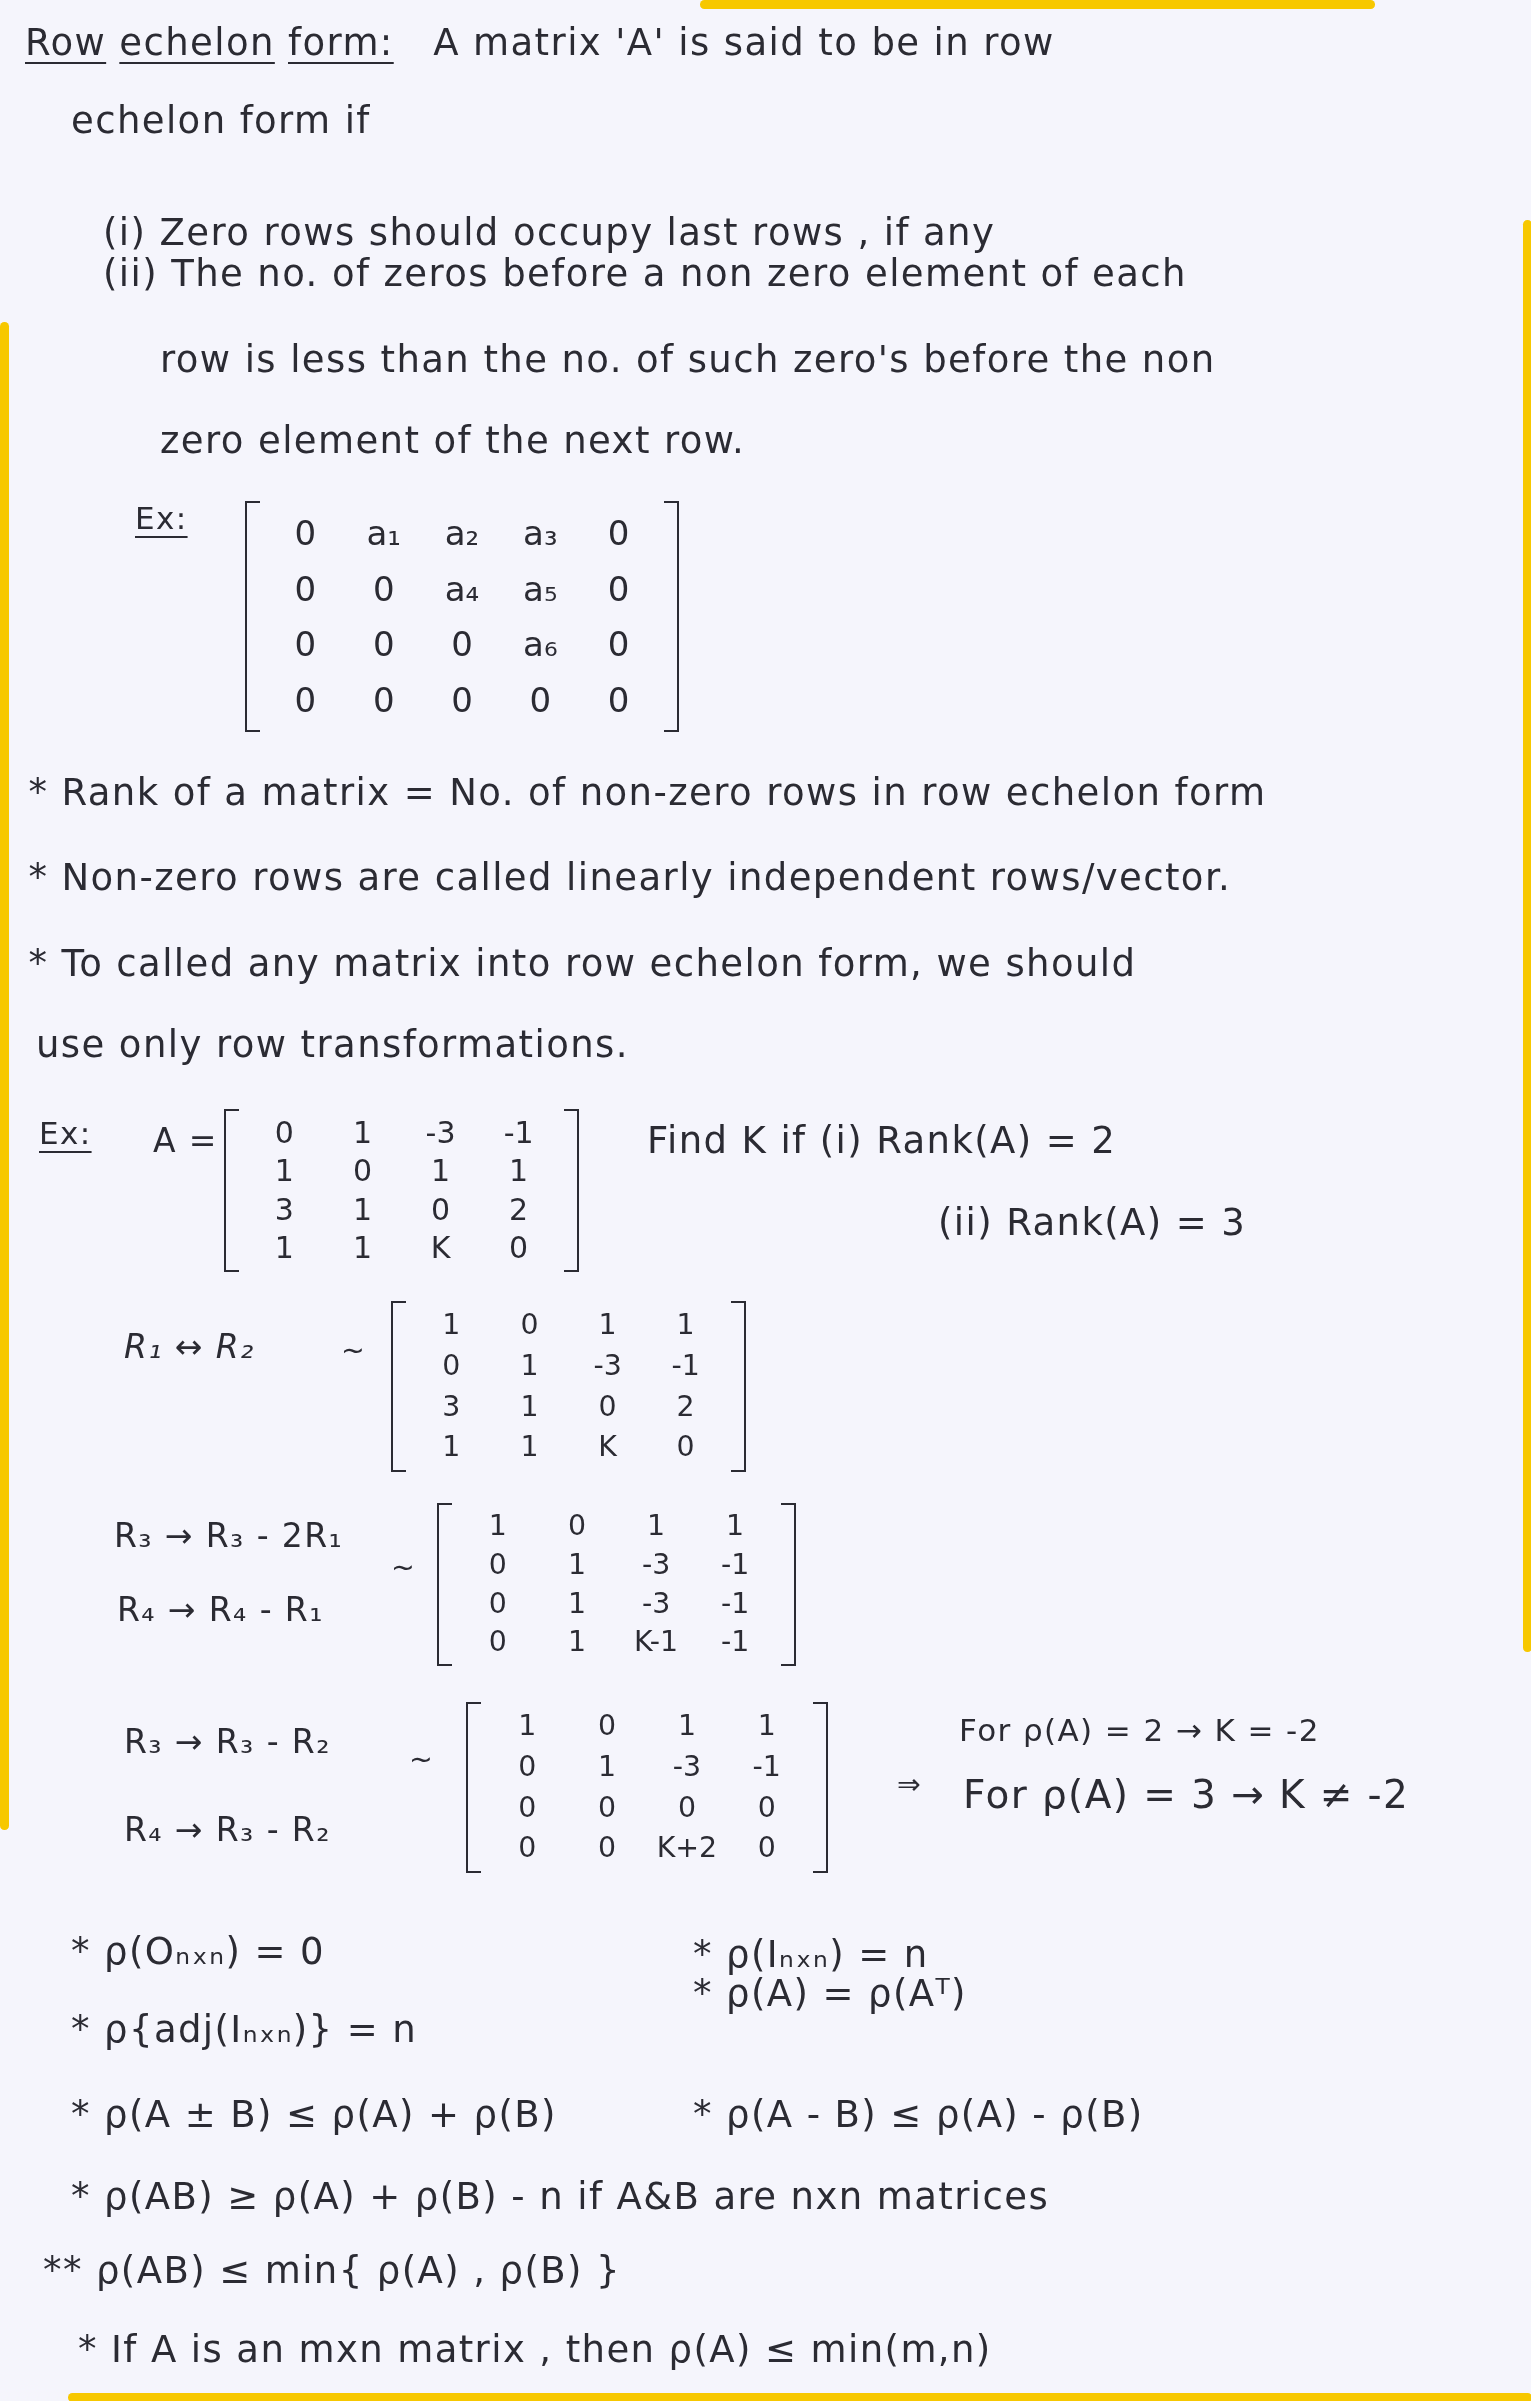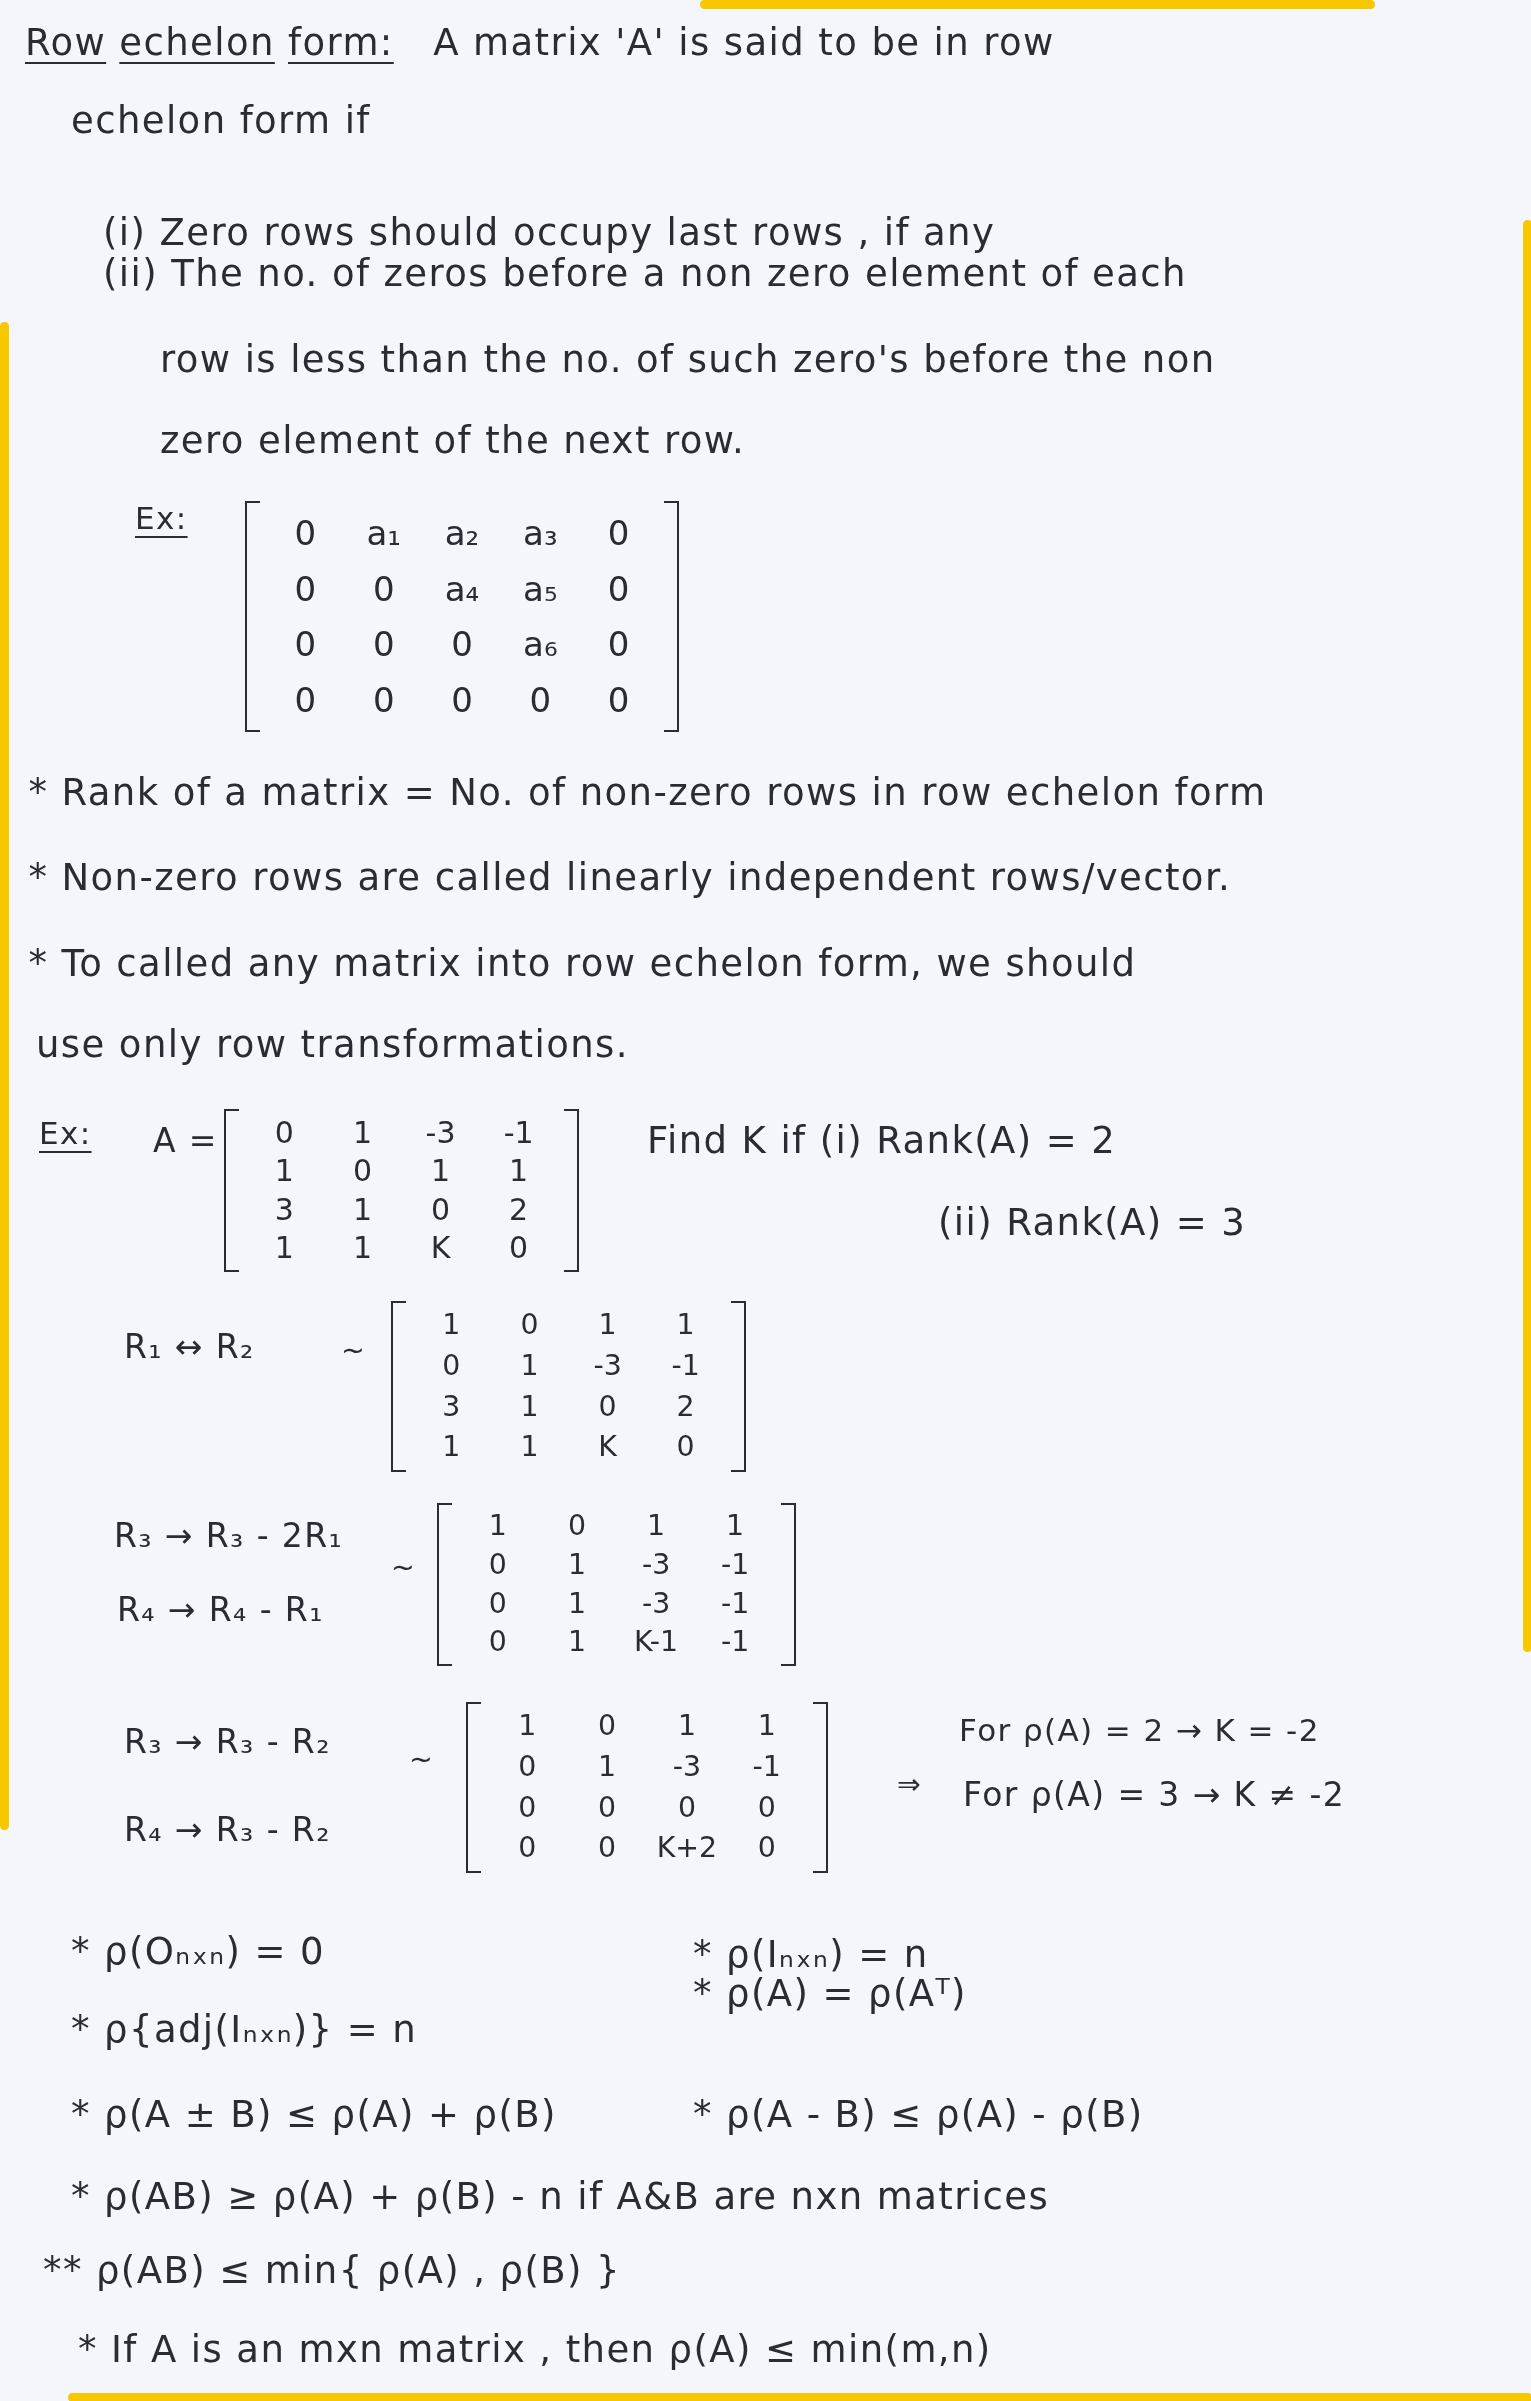--- a/index.html
+++ b/index.html
@@ -97,21 +97,21 @@
     <span class="cell">2</span>
     <span class="cell">1</span>
     <span class="cell">1</span>
     <span class="cell">K</span>
     <span class="cell">0</span>
   </div>
 </div>
 <div class="t" style="left:647px; top:1119px;">Find K if (i) Rank(A) = 2</div>
 <div class="t" style="left:938px; top:1201px;">(ii) Rank(A) = 3</div>
 
-<div class="t" style="left:124px; top:1325px; font-size:33px;">R₁ ↔ R₂</div>
+<div class="t" style="left:124px; top:1325px; font-size:33px;font-style:italic;">R₁ ↔ R₂</div>
 <div class="t" style="left:341px; top:1329px; font-size:28.4px;">~</div>
 <div class="mx" style="left:391px; top:1301px; width:355px; height:171px;">
   <div class="bracket-l"></div>
   <div class="bracket-r"></div>
   <div class="grid" style="grid-template-columns: repeat(4, 1fr); grid-template-rows: repeat(4, 1fr); font-size:28.4px;">
     <span class="cell">1</span>
     <span class="cell">0</span>
     <span class="cell">1</span>
     <span class="cell">1</span>
     <span class="cell">0</span>
@@ -176,21 +176,21 @@
     <span class="cell">0</span>
     <span class="cell">0</span>
     <span class="cell">0</span>
     <span class="cell">K+2</span>
     <span class="cell">0</span>
   </div>
 </div>
 
 <div class="t" style="left:959px; top:1709px; font-size:31px;">For ρ(A) = 2  →  K = -2</div>
 <div class="t" style="left:897px; top:1763px; font-size:28.4px;">⇒</div>
-<div class="t" style="left:963px; top:1773px; font-size:33px;">For ρ(A) = 3  →  K ≠ -2</div>
+<div class="t" style="left:963px; top:1773px; font-size:39px;">For ρ(A) = 3  →  K ≠ -2</div>
 
 <div class="t" style="left:71px; top:1930px;">* ρ(Oₙₓₙ) = 0</div>
 <div class="t" style="left:693px; top:1933px;">* ρ(Iₙₓₙ) = n</div>
 <div class="t" style="left:71px; top:2008px;">* ρ{adj(Iₙₓₙ)} = n</div>
 <div class="t" style="left:693px; top:1972px;">* ρ(A) = ρ(Aᵀ)</div>
 <div class="t" style="left:71px; top:2093px;">* ρ(A ± B) ≤ ρ(A) + ρ(B)</div>
 <div class="t" style="left:693px; top:2093px;">* ρ(A - B) ≤ ρ(A) - ρ(B)</div>
 <div class="t" style="left:71px; top:2175px;">* ρ(AB) ≥ ρ(A) + ρ(B) - n   if A&amp;B are nxn matrices</div>
 <div class="t" style="left:43px; top:2249px;">** ρ(AB) ≤ min{ ρ(A) , ρ(B) }</div>
 <div class="t" style="left:78px; top:2328px;">* If A is an mxn matrix , then ρ(A) ≤ min(m,n)</div>

